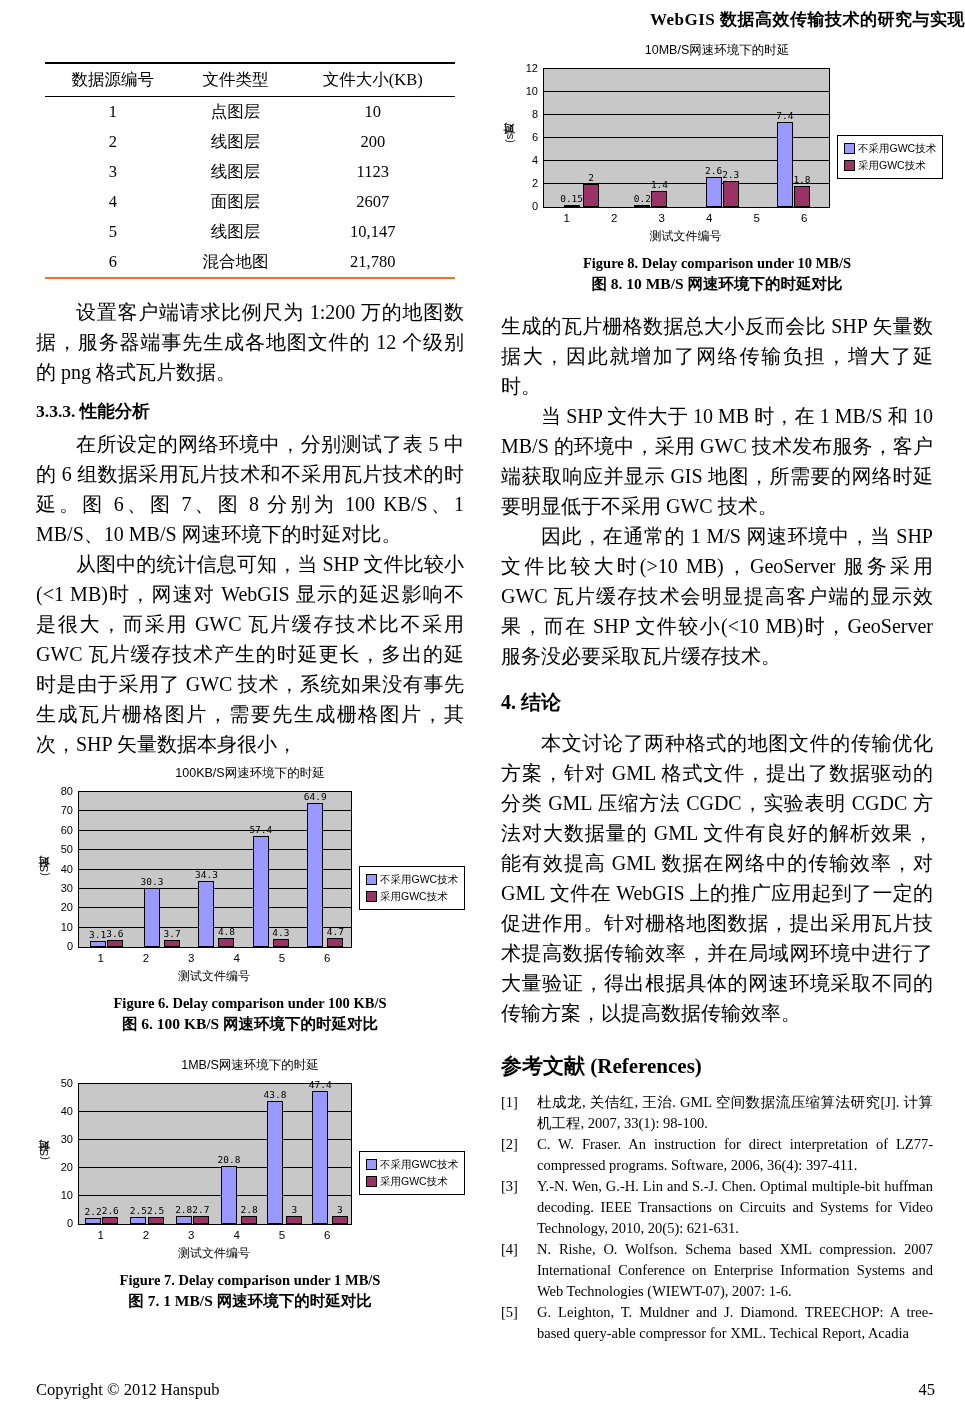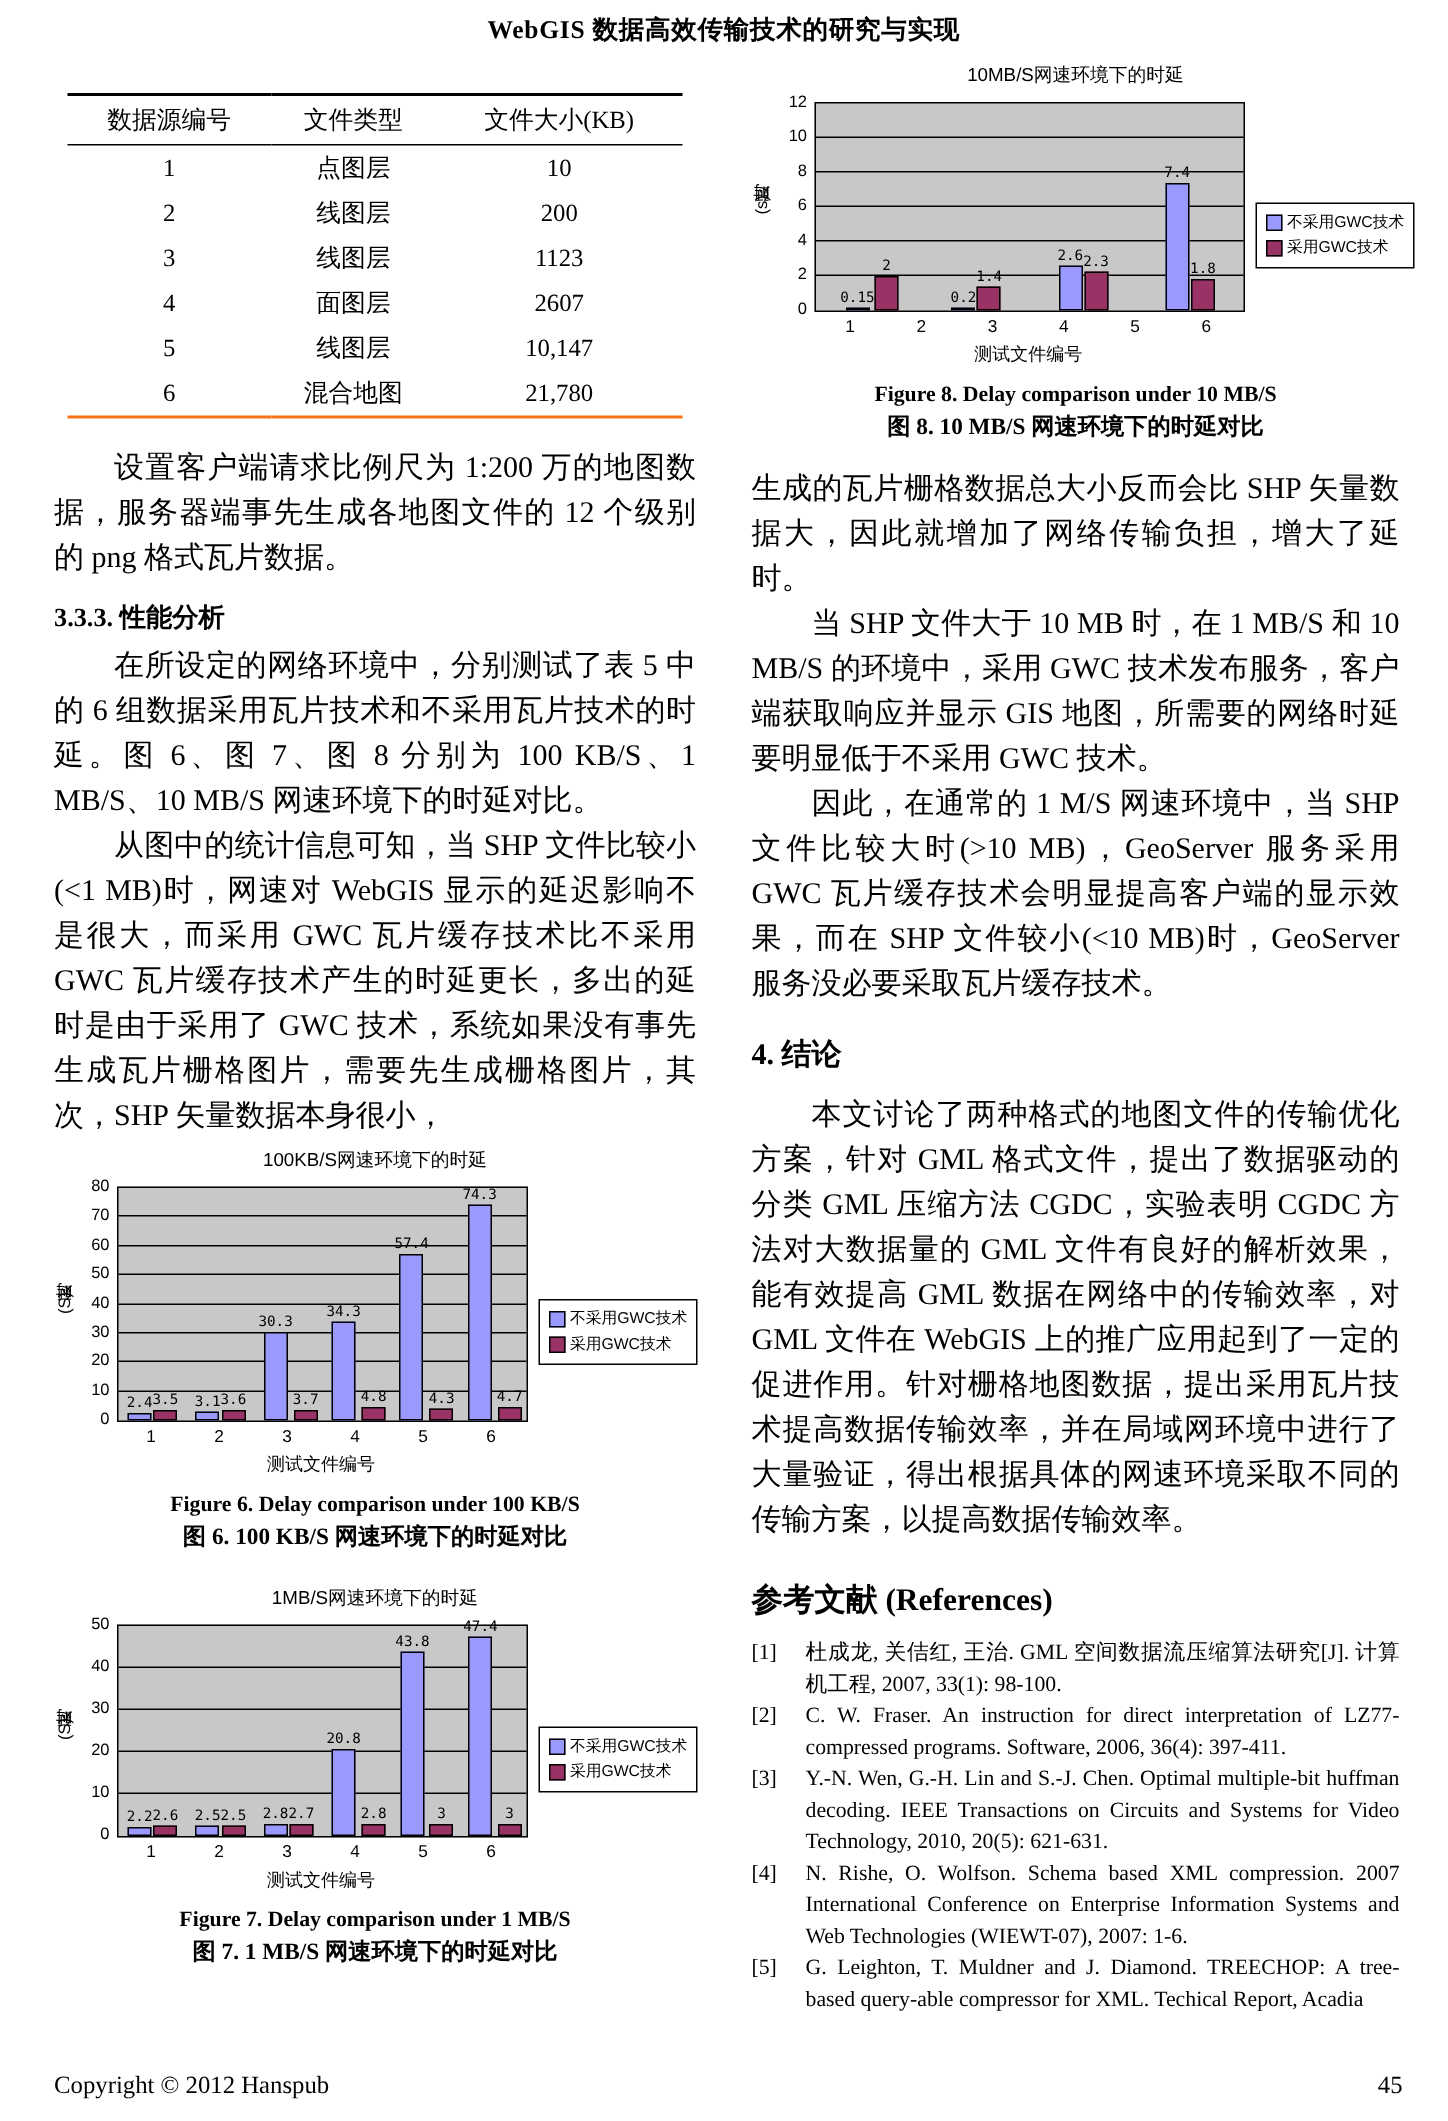--- a/index.html
+++ b/index.html
@@ -1,19 +1,19 @@
 <!DOCTYPE html>
 <html><head>
 <meta charset="utf-8">
 <style>
   html,body { margin:0; padding:0; background:#ffffff; }
   .page { position:relative; width:965px; height:1414px; background:#fff; overflow:hidden;
           font-family:"Liberation Serif", serif; color:#000; }
 
-  .header { position:absolute; top:8px; left:0; right:0; text-align:center;
+  .header { position:absolute; top:8px; left:0; right:0; text-align:right;
             font-size:17px; font-weight:bold; letter-spacing:0.5px; }
 
   .col-left  { position:absolute; left:36px;  top:52px; width:428px; }
   .col-right { position:absolute; left:501px; top:42px; width:432px; }
 
   .table-caption, .fig-caption { text-align:center; font-weight:bold; }
   .cap-en { font-size:14.5px; }
   .cap-zh { font-size:15.5px; margin-top:2px; }
 
   table.data { width:96%; margin:10px auto 18px auto; border-collapse:collapse;
@@ -141,30 +141,20 @@
               <div class="gridline" style="bottom: 19.375px;"></div>
               <div class="gridline" style="bottom: 38.75px;"></div>
               <div class="gridline" style="bottom: 58.125px;"></div>
               <div class="gridline" style="bottom: 77.5px;"></div>
               <div class="gridline" style="bottom: 96.875px;"></div>
               <div class="gridline" style="bottom: 116.25px;"></div>
               <div class="gridline" style="bottom: 135.625px;"></div>
               <div class="groups">
                 <div class="group">
                   <div class="bar-col">
-                    <div class="bar-label">2.4</div>
-                    <div class="bar" style="height: 4.65px; background: rgb(153, 153, 255);"></div>
-                  </div>
-                  <div class="bar-col">
-                    <div class="bar-label">3.5</div>
-                    <div class="bar" style="height: 6.78125px; background: rgb(153, 51, 102);"></div>
-                  </div>
-                </div>
-                <div class="group">
-                  <div class="bar-col">
                     <div class="bar-label">3.1</div>
                     <div class="bar" style="height: 6.00625px; background: rgb(153, 153, 255);"></div>
                   </div>
                   <div class="bar-col">
                     <div class="bar-label">3.6</div>
                     <div class="bar" style="height: 6.975px; background: rgb(153, 51, 102);"></div>
                   </div>
                 </div>
                 <div class="group">
                   <div class="bar-col">
@@ -191,21 +181,21 @@
                     <div class="bar-label">57.4</div>
                     <div class="bar" style="height: 111.213px; background: rgb(153, 153, 255);"></div>
                   </div>
                   <div class="bar-col">
                     <div class="bar-label">4.3</div>
                     <div class="bar" style="height: 8.33125px; background: rgb(153, 51, 102);"></div>
                   </div>
                 </div>
                 <div class="group">
                   <div class="bar-col">
-                    <div class="bar-label">74.3</div>
+                    <div class="bar-label">64.9</div>
                     <div class="bar" style="height: 143.956px; background: rgb(153, 153, 255);"></div>
                   </div>
                   <div class="bar-col">
                     <div class="bar-label">4.7</div>
                     <div class="bar" style="height: 9.10625px; background: rgb(153, 51, 102);"></div>
                   </div>
                 </div>
               </div>
             </div>
             <div class="x-labels" style="width: 272px;">

